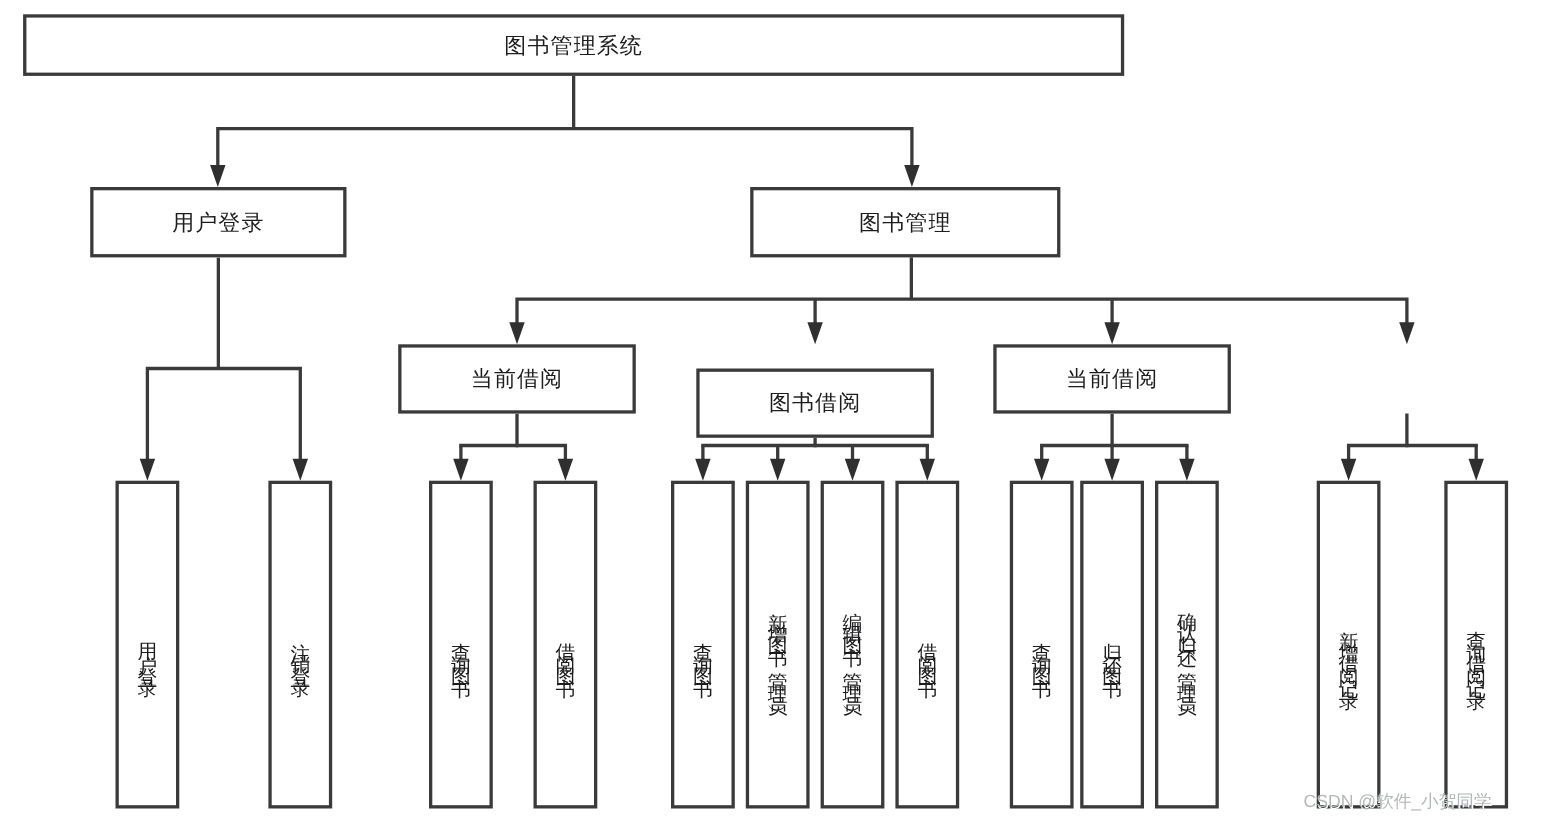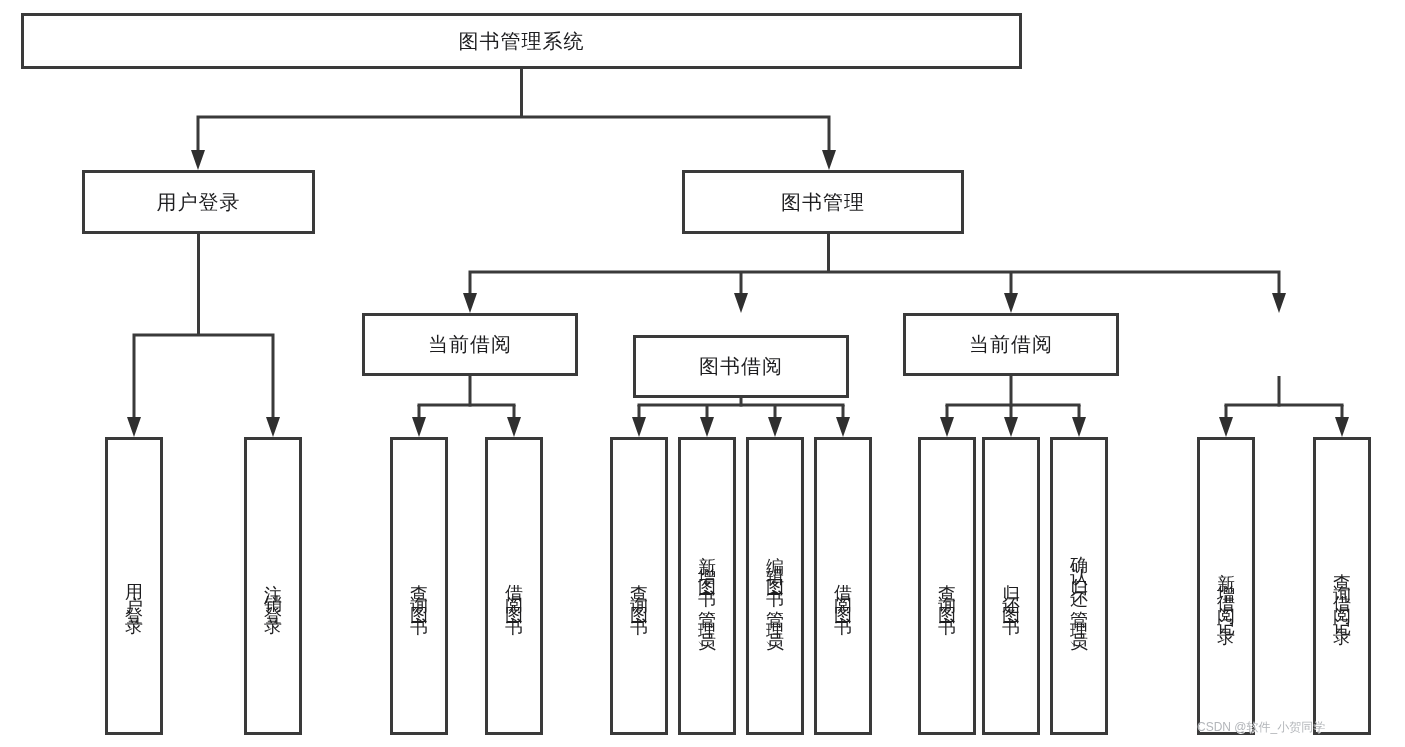--- a/index.html
+++ b/index.html
@@ -65,26 +65,25 @@
   .n-leaf-bb-borrow{ left: 814px; }
   .n-leaf-cb-query { left: 918px; }
   .n-leaf-cb-return{ left: 982px; }
   .n-leaf-cb-confirm{ left: 1050px; }
   .n-leaf-br-add   { left: 1197px; }
   .n-leaf-br-query { left: 1313px; }
   .watermark {
     position: absolute;
     left: 1185px;
     top: 719px;
-    font-size: 12px;
+    font-size: 16px;
     color: #b3b6ba;
     text-shadow: 1px 1px 0 #ffffff;
     white-space: nowrap;
     z-index: 5;
-    margin-left: 12px;
   }
 </style>
 </head>
 <body>
 
 <div class="stage">
 
   <svg class="connectors" viewBox="0 0 1405 747" xmlns="http://www.w3.org/2000/svg">
     <g stroke="#3a3a3a" stroke-width="3" fill="none">
 

